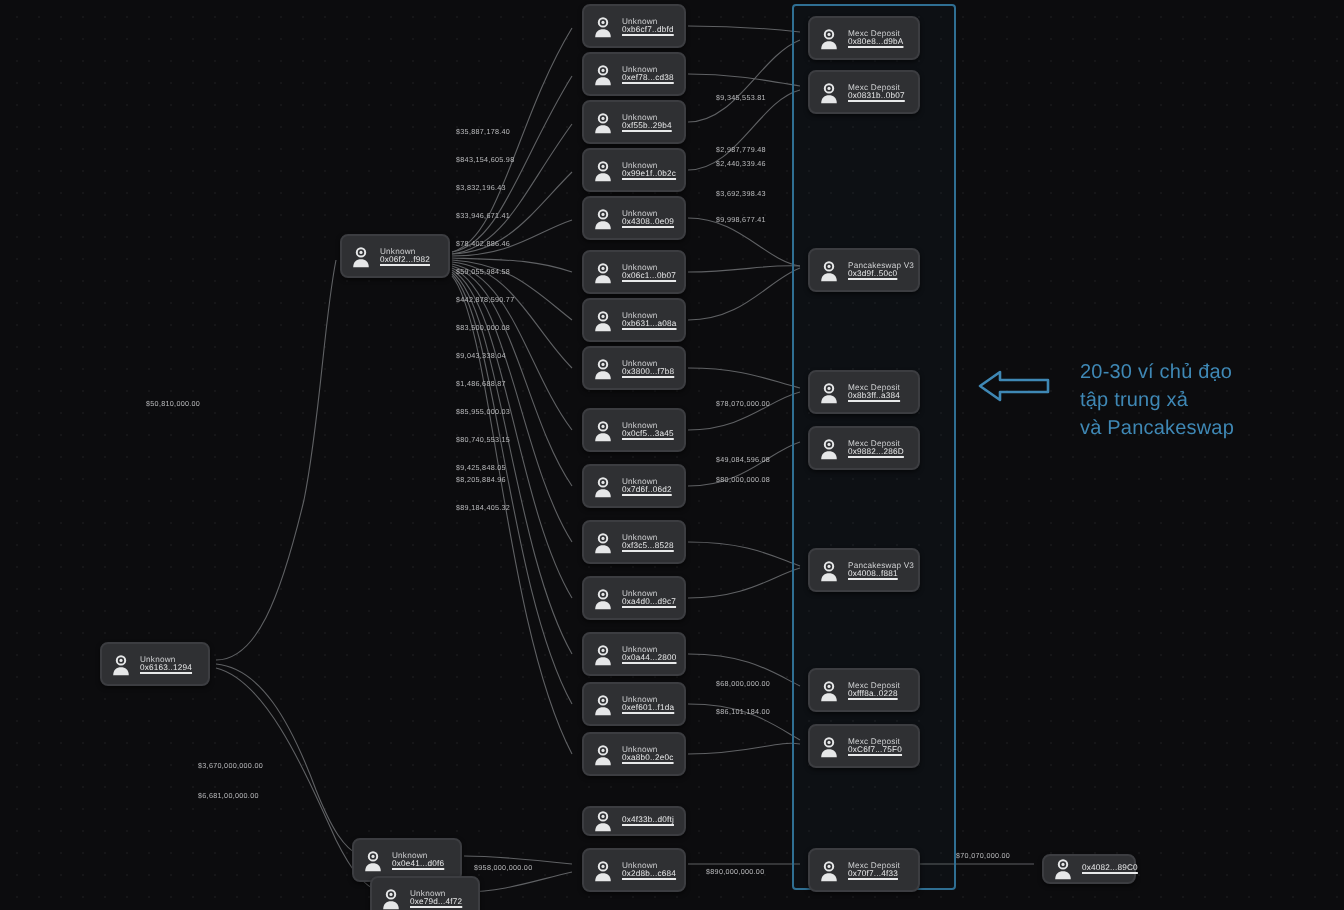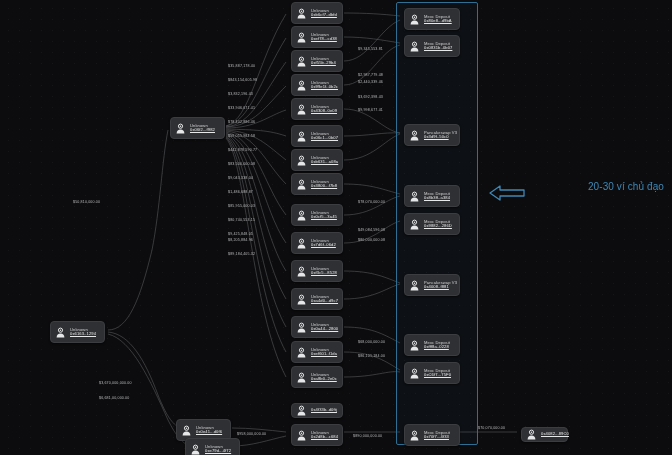--- a/index.html
+++ b/index.html
@@ -74,21 +74,20 @@
   }
 
   
   #arrow{position:absolute;left:487px;top:182px;width:40px;height:22px;}
   #note{
     position:absolute;left:540px;top:180px;width:124px;
     color:#3f88b5;
     font-size:10px;line-height:14px;
     letter-spacing:.1px;
     font-family:"Liberation Sans",sans-serif;
-    text-align:right;
   }
 </style>
 </head>
 <body>
 
 <div id="canvas">
 
   <svg id="edges" viewBox="0 0 672 455" preserveAspectRatio="none">
     <g fill="none" stroke="#6e7073" stroke-width="0.55" opacity="0.85">
 
@@ -137,20 +136,22 @@
   </svg>
 
   <div id="highlight"></div>
 
   <svg id="arrow" viewBox="0 0 40 22">
     <path d="M3,11 L13,4 L13,8 L37,8 L37,14 L13,14 L13,18 Z" fill="none" stroke="#3f88b5" stroke-width="1.3" stroke-linejoin="round"></path>
   </svg>
 
   <div id="note">
     <div>20-30 ví chủ đạo</div>
+    <div>tập trung xả</div>
+    <div>và Pancakeswap</div>
   </div>
 
   <div id="node-layer">
       <div class="node col-a" style="left: 50px; top: 321px;">
         <svg class="pin" viewBox="0 0 11 13">
           <circle cx="5.5" cy="4.2" r="2.1" fill="none" stroke="#e6e7e8" stroke-width="1"></circle>
           <circle cx="5.5" cy="4.2" r="0.8" fill="#e6e7e8"></circle>
           <path d="M1.6,11.6 C1.6,8.9 3.3,7.6 5.5,7.6 C7.7,7.6 9.4,8.9 9.4,11.6 Z" fill="#e6e7e8"></path>
         </svg>
         <span class="txt">

